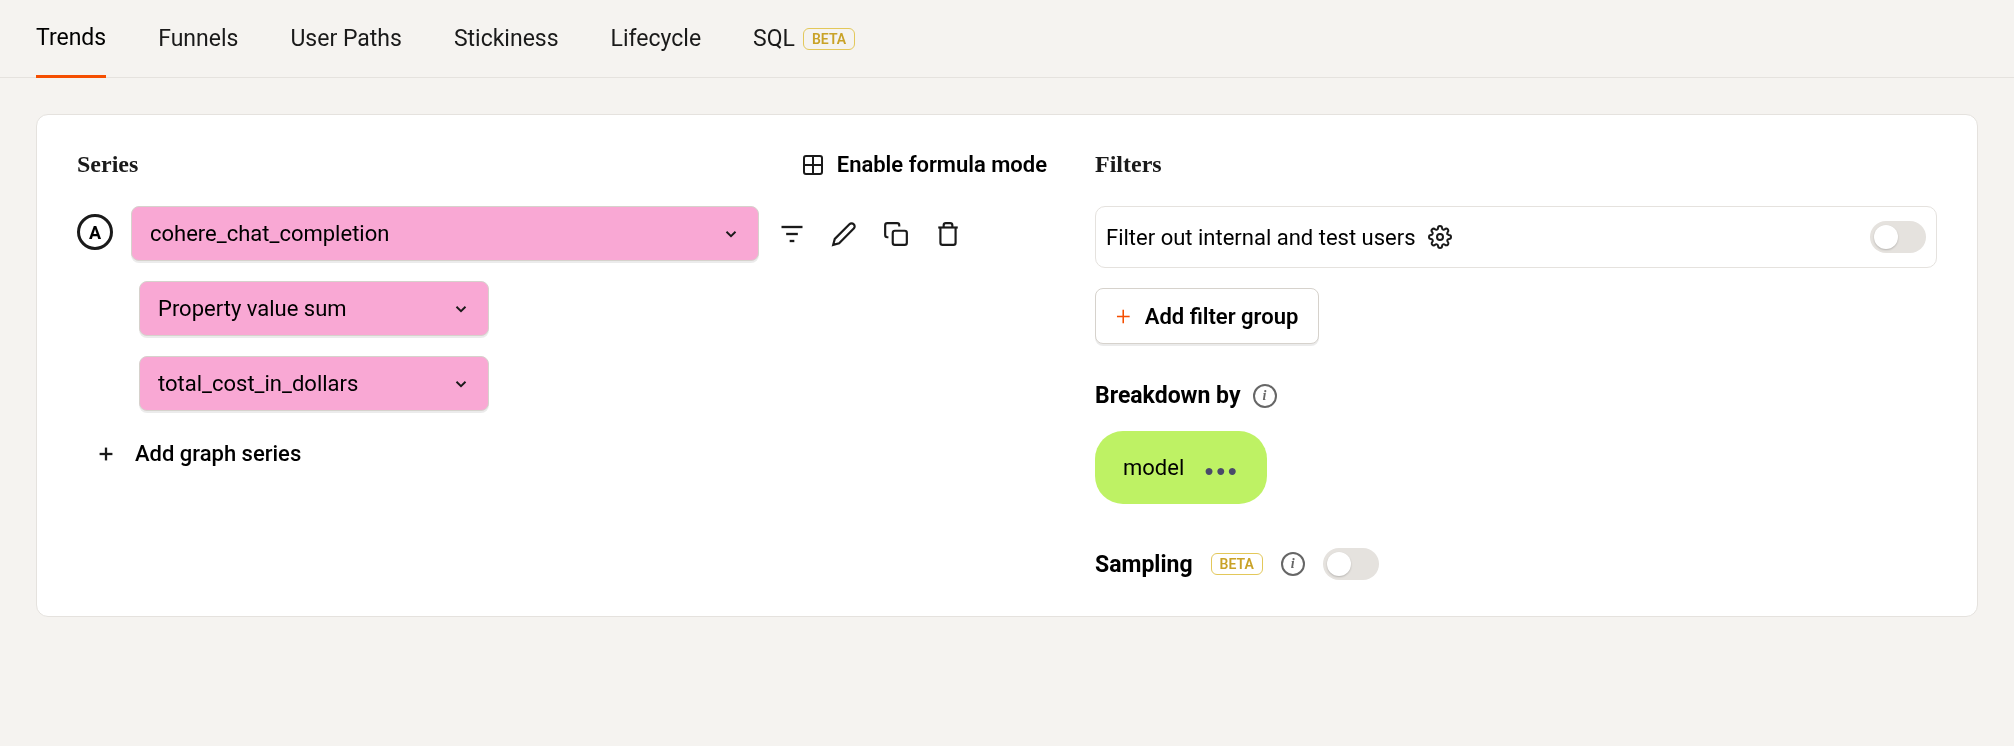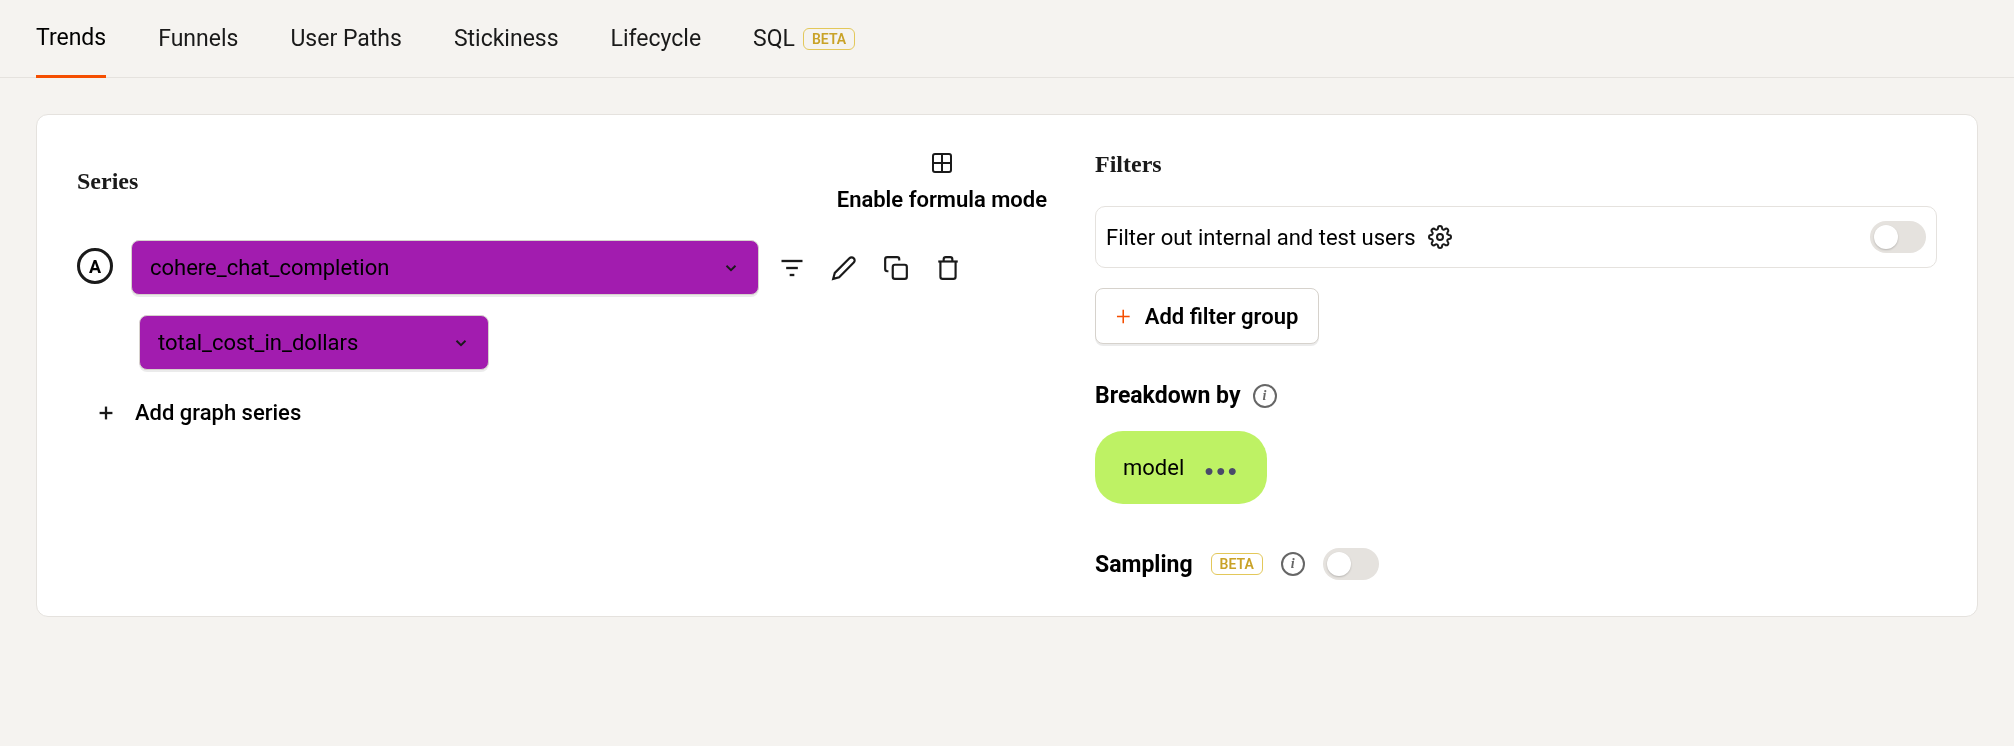--- a/index.html
+++ b/index.html
@@ -77,21 +77,20 @@
       color: #1a1a1a;
       font-family: Liberation Serif, serif;
     }
     .formula-toggle {
       display: flex;
       align-items: center;
       gap: 12px;
       font-size: 22px;
       font-weight: 600;
       cursor: pointer;
-      flex-direction: column;
     }
     
     
     .series-item {
       display: flex;
       align-items: flex-start;
       gap: 18px;
       margin-bottom: 20px;
     }
     .series-badge {
@@ -109,21 +108,21 @@
     .series-controls {
       display: flex;
       align-items: center;
       gap: 14px;
     }
     .dropdown-btn {
       display: flex;
       align-items: center;
       justify-content: space-between;
       gap: 14px;
-      background: #a21caf;
+      background: #f9a8d4;
       border: 1px solid #d6d2cc;
       border-radius: 8px;
       padding: 14px 18px;
       font-size: 22px;
       cursor: pointer;
       min-width: 318px;
       box-shadow: 0 2px 0 rgba(0,0,0,0.08);
     }
     .dropdown-btn.wide {
       width: 628px;
@@ -340,20 +339,26 @@
           <svg width="26" height="26" viewBox="0 0 24 24" fill="none" stroke="#1a1a1a" stroke-width="2">
             <polyline points="3 6 5 6 21 6"></polyline>
             <path d="M19 6v14a2 2 0 0 1-2 2H7a2 2 0 0 1-2-2V6m3 0V4a2 2 0 0 1 2-2h4a2 2 0 0 1 2 2v2"></path>
           </svg>
         </div>
       </div>
     </div>
 
     <div class="subrows">
       <div class="dropdown-btn auto" style="width:350px">
+        <span>Property value sum</span>
+        <svg class="chevron-svg" width="18" height="18" viewBox="0 0 24 24" fill="none" stroke="#1a1a1a" stroke-width="2.5">
+            <polyline points="6 9 12 15 18 9"></polyline>
+          </svg>
+      </div>
+      <div class="dropdown-btn auto" style="width:350px">
         <span>total_cost_in_dollars</span>
         <svg class="chevron-svg" width="18" height="18" viewBox="0 0 24 24" fill="none" stroke="#1a1a1a" stroke-width="2.5">
             <polyline points="6 9 12 15 18 9"></polyline>
           </svg>
       </div>
     </div>
 
     <div class="add-row">
       <svg width="22" height="22" viewBox="0 0 24 24" fill="none" stroke="#1a1a1a" stroke-width="2.5">
         <line x1="12" y1="5" x2="12" y2="19"></line>

